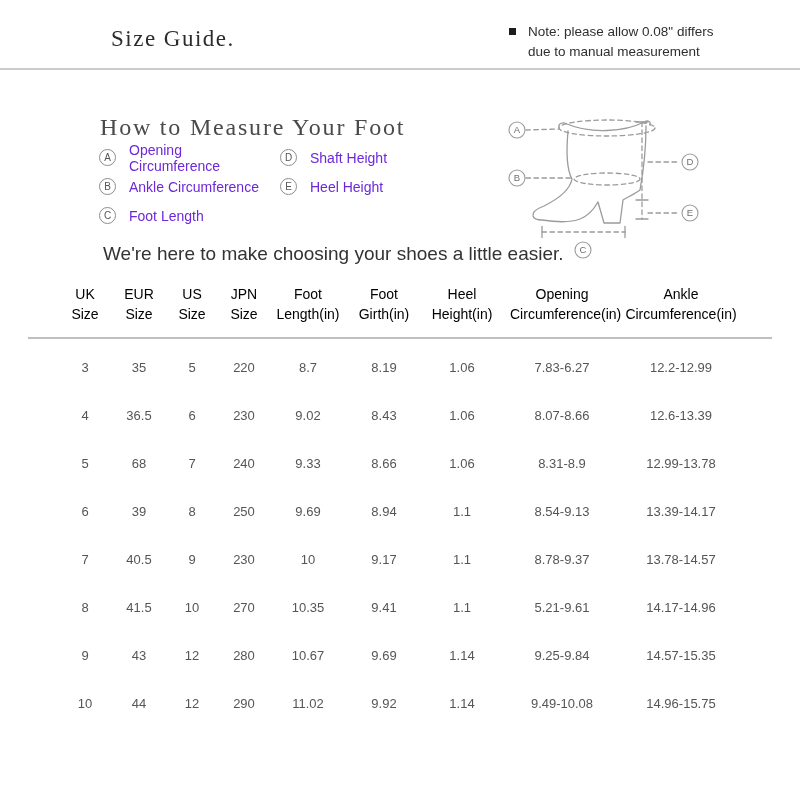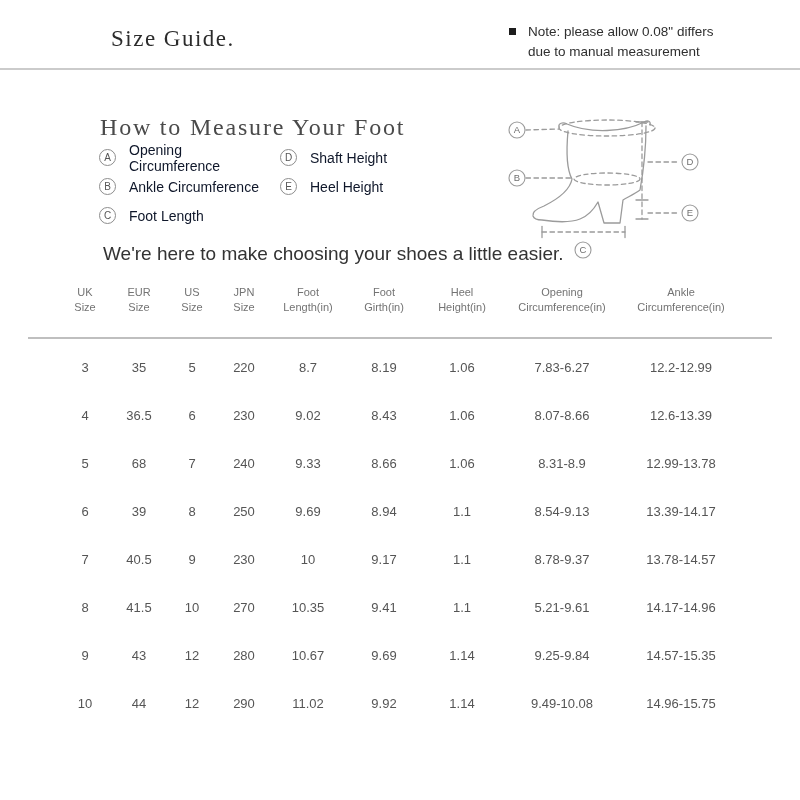--- a/index.html
+++ b/index.html
@@ -27,36 +27,36 @@
     position:absolute;left:99px;top:143px;
     display:grid;grid-template-columns:181px 170px;grid-template-rows:repeat(3,29px);
     grid-auto-flow:column;align-items:center;
   }
   .legend-item{display:flex;align-items:center;gap:13px;}
   .legend-circle{
     width:15px;height:15px;border:1.2px solid #8d8d8d;border-radius:50%;
     display:flex;align-items:center;justify-content:center;
     font-size:10px;color:#555;flex:0 0 auto;
   }
-  .legend-label{font-size:14px;color:#0f172a;white-space:pre-wrap;}
+  .legend-label{font-size:14px;color:#6d28d9;white-space:pre-wrap;}
   .tagline{position:absolute;left:99px;top:239px;margin:4px;font-size:19px;color:#333;}
   
   .boot{position:absolute;left:460px;top:98px;width:290px;height:170px;}
   .boot .stroke{fill:none;stroke:#9b9b9b;stroke-width:1.3;stroke-linecap:round;stroke-linejoin:round;}
   .boot .dash{stroke-dasharray:4.5 3.5;}
   .boot circle{fill:#ffffff;stroke:#9b9b9b;stroke-width:1.1;}
   .boot text{fill:#6f6f6f;font-size:9.5px;font-family:"Liberation Sans",sans-serif;text-anchor:middle;}
   
   .divider-table{position:absolute;left:28px;top:337px;width:744px;height:2px;background:#bfbfbf;}
   .size-table{
     position:absolute;left:50px;top:285px;width:698px;
     border-collapse:collapse;table-layout:fixed;
   }
   .size-table th{
-    font-weight:400;font-size:11px;line-height:1.4;color:#737373;
+    font-weight:400;font-size:14px;line-height:1.4;color:#000000;
     white-space:pre-line;text-align:center;vertical-align:top;
     height:52px;padding:0;overflow:visible;
   }
   .size-table td{
     font-size:13px;color:#555;text-align:center;vertical-align:middle;
     height:48px;padding:0;
   }
   .size-table tbody tr:first-child td{padding-top:6px;}
 </style>
 </head>

